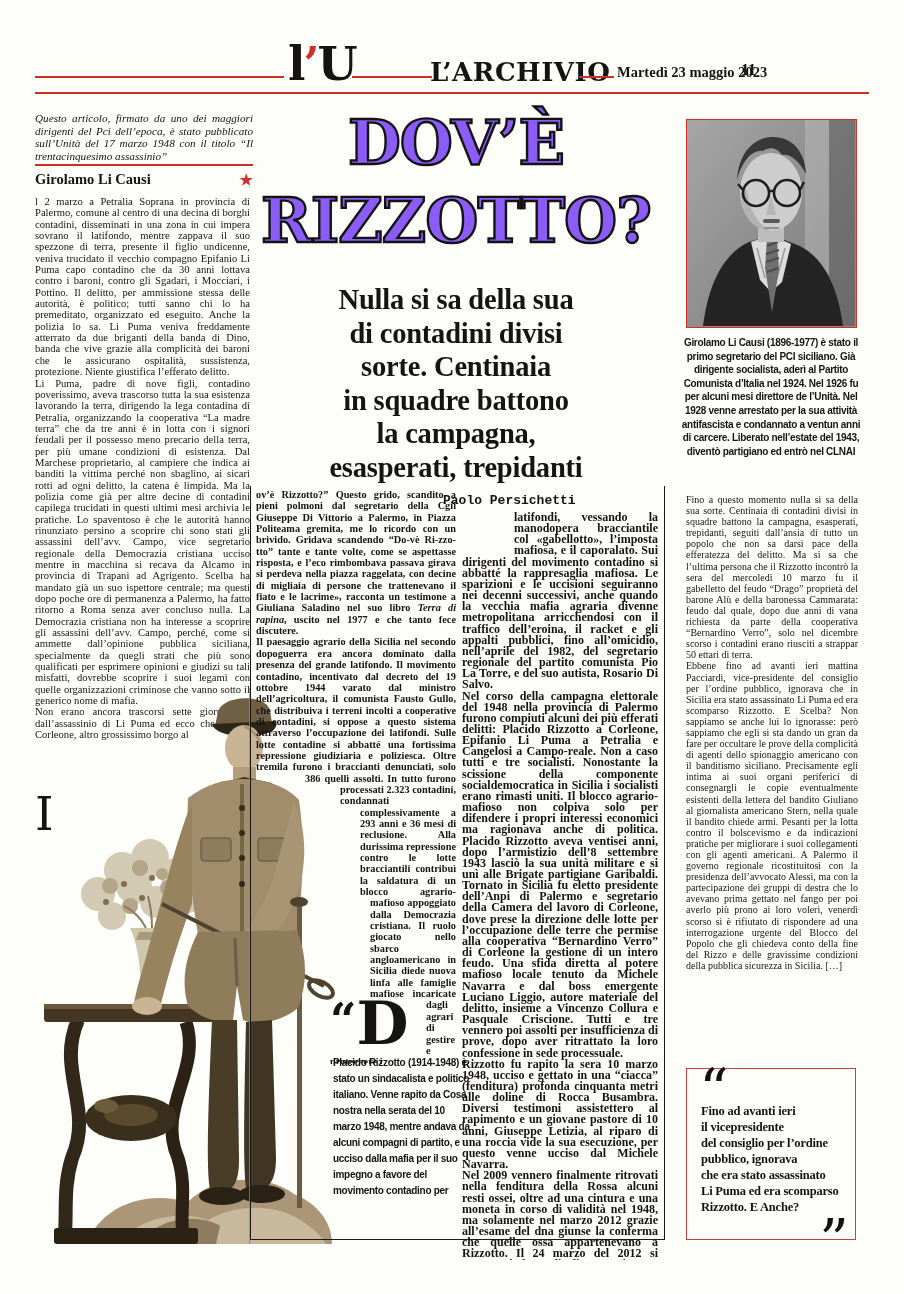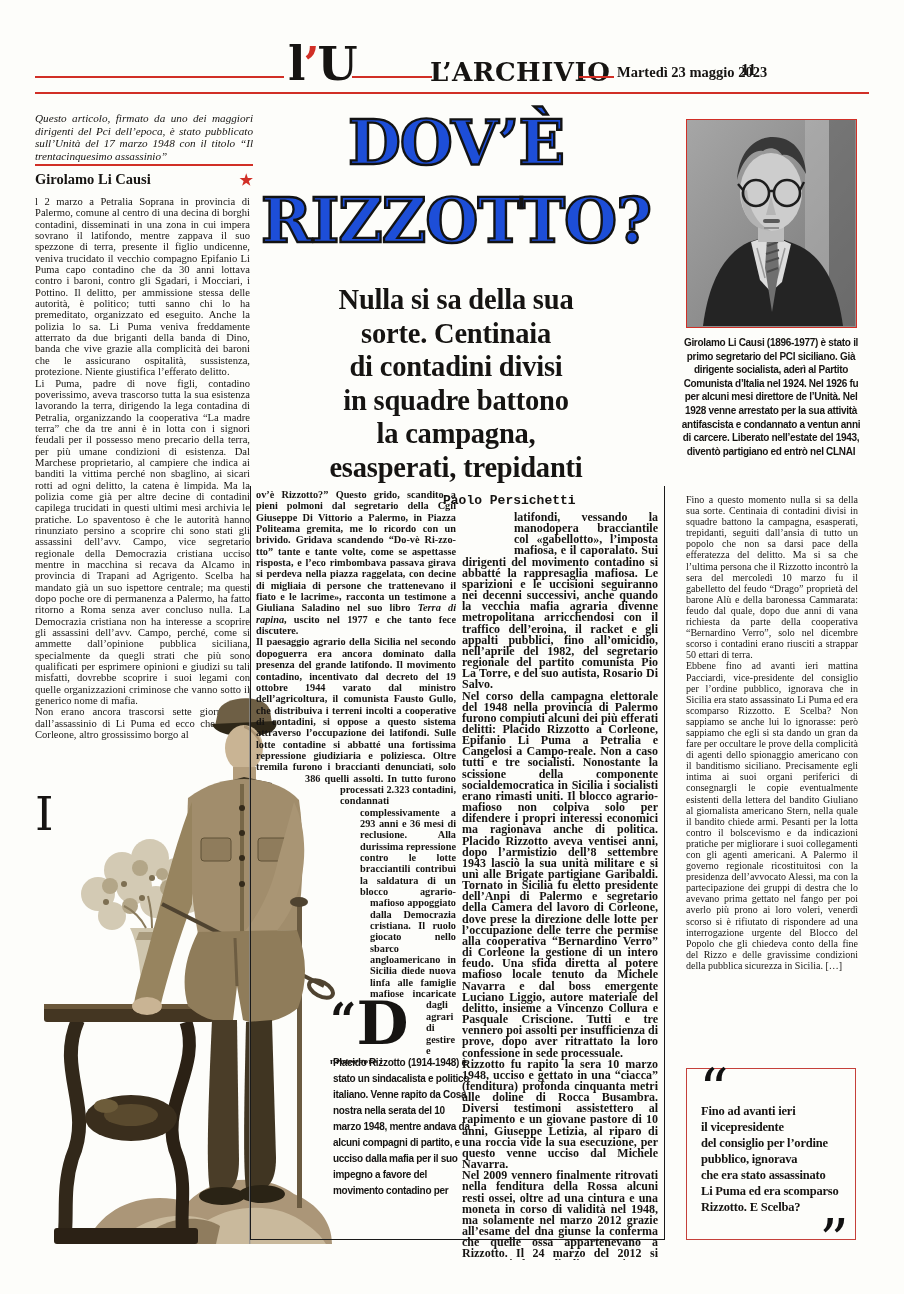--- a/index.html
+++ b/index.html
@@ -27,21 +27,21 @@
         font-size:10.6px;line-height:11.35px;text-align:justify;overflow:hidden;}
   .colL p,.colA p,.colB p,.colR p{margin:0;}
   .dropcapL{float:left;font-family:"DejaVu Serif",serif;font-size:47px;line-height:38px;
             padding:3px 5px 0 0;font-weight:normal;}
 
   
   .sp{display:block;}
 
   
   .headline{position:absolute;left:254px;top:104px;width:404px;text-align:center;
-            font-family:"DejaVu Serif",serif;font-weight:bold;color:#1d4ed8;
+            font-family:"DejaVu Serif",serif;font-weight:bold;color:#8b5cf6;
             font-size:61px;line-height:78px;letter-spacing:-1px;
             -webkit-text-stroke:2.4px #131313;}
   .subhead{position:absolute;left:254px;top:283px;width:404px;text-align:center;
            font-weight:bold;font-size:28.5px;line-height:33.5px;letter-spacing:-.2px;}
 
   
   .colA{position:absolute;left:255px;top:489px;width:201px;height:575px;
         font-weight:bold;font-size:10.3px;line-height:11.35px;text-align:justify;overflow:hidden;}
   .colB{position:absolute;left:462px;top:512px;width:196px;height:748px;
         font-weight:bold;font-size:12px;line-height:11.15px;text-align:justify;overflow:hidden;}
@@ -109,22 +109,22 @@
     <p>Li Puma, padre di nove figli, contadino poverissimo, aveva trascorso tutta la sua esistenza lavorando la terra, dirigendo la lega contadina di Petralia, organizzando la cooperativa “La madre terra” che da tre anni è in lotta con i signori feudali per il possesso meno precario della terra, per più umane condizioni di esistenza. Dal Marchese proprietario, al campiere che indica ai banditi la vittima perché non sbaglino, ai sicari rotti ad ogni delitto, la catena è limpida. Ma la polizia come già per altre decine di contadini capilega trucidati in questi ultimi mesi archivia le pratiche. Lo spaventoso è che le autorità hanno rinunziato persino a scoprire chi sono stati gli assassini dell’avv. Campo, vice segretario regionale della Democrazia cristiana ucciso mentre in macchina si recava da Alcamo in provincia di Trapani ad Agrigento. Scelba ha mandato già un suo ispettore centrale; ma questi dopo poche ore di permanenza a Palermo, ha fatto ritorno a Roma senza aver concluso nulla. La Democrazia cristiana non ha interesse a scoprire gli assassini dell’avv. Campo, perché, come si ammette dall’opinione pubblica siciliana, specialmente da quegli strati che più sono qualificati per esprimere opinioni e giudizi su tali misfatti, dovrebbe scoprire i suoi legami con quelle organizzazioni criminose che vanno sotto il generico nome di mafia.</p>
     <p>Non erano ancora trascorsi sette giorni dall’assassinio di Li Puma ed ecco che a Corleone, altro grossissimo borgo al</p>
   </div>
 
   <div class="headline">
     <div>DOV’È</div>
     <div>RIZZOTTO?</div>
   </div>
   <div class="subhead">
     <div>Nulla si sa della sua</div>
+    <div>di contadini divisi</div>
     <div>sorte. Centinaia</div>
-    <div>di contadini divisi</div>
     <div>in squadre battono</div>
     <div>la campagna,</div>
     <div>esasperati, trepidanti</div>
   </div>
 
   <div class="statue">
     <svg width="300" height="556" viewBox="0 0 300 556">
 
       <path d="M50,556 C66,518 108,502 152,514 C176,488 228,484 258,506 C282,516 296,534 296,556 Z" fill="#ab9678"></path>
       <path d="M82,556 C102,530 142,522 172,532 C202,514 246,516 270,536 C284,545 290,556 290,556 Z" fill="#c9b99c"></path>
@@ -284,18 +284,18 @@
 
   <div class="pullquote">
     <div class="pq-open">“</div>
     <div class="pq-text">
       <div>Fino ad avanti ieri</div>
       <div>il vicepresidente</div>
       <div>del consiglio per l’ordine</div>
       <div>pubblico, ignorava</div>
       <div>che era stato assassinato</div>
       <div>Li Puma ed era scomparso</div>
-      <div>Rizzotto. E Scelba?</div>
+      <div>Rizzotto. E Anche?</div>
     </div>
     <div class="pq-close">”</div>
   </div>
 
 </div>
 
 </body></html>

